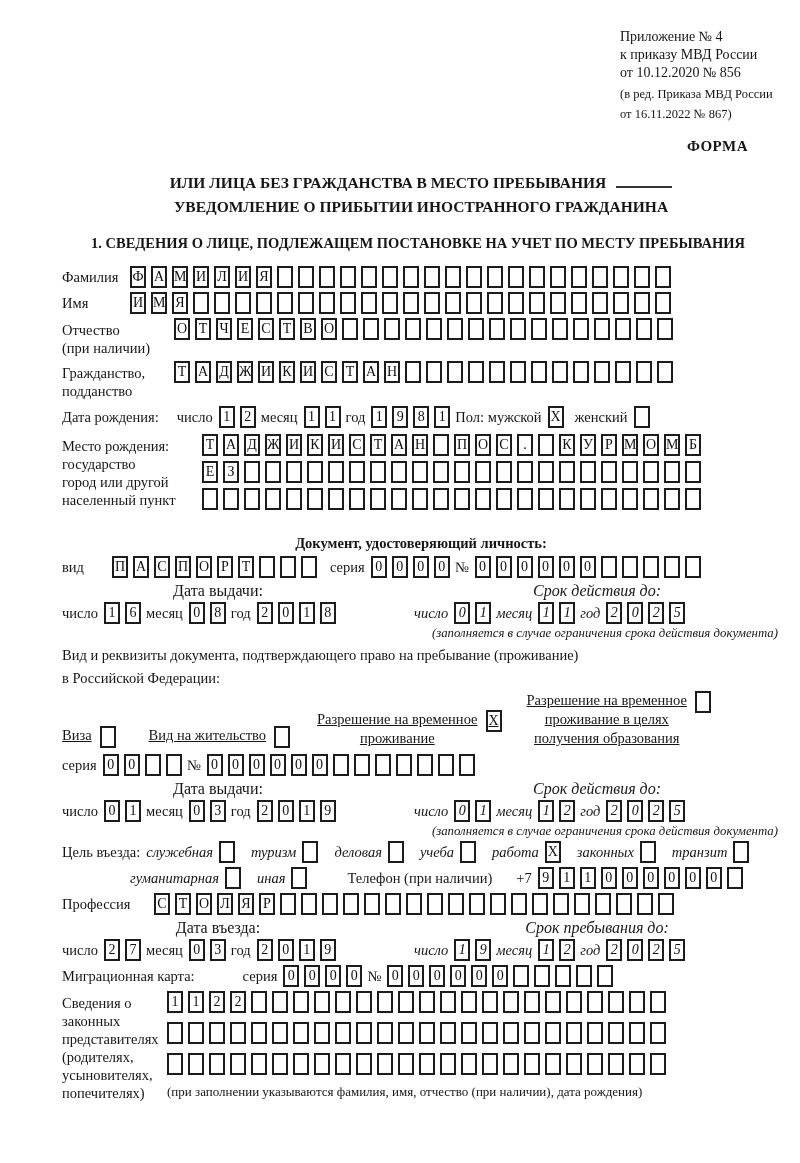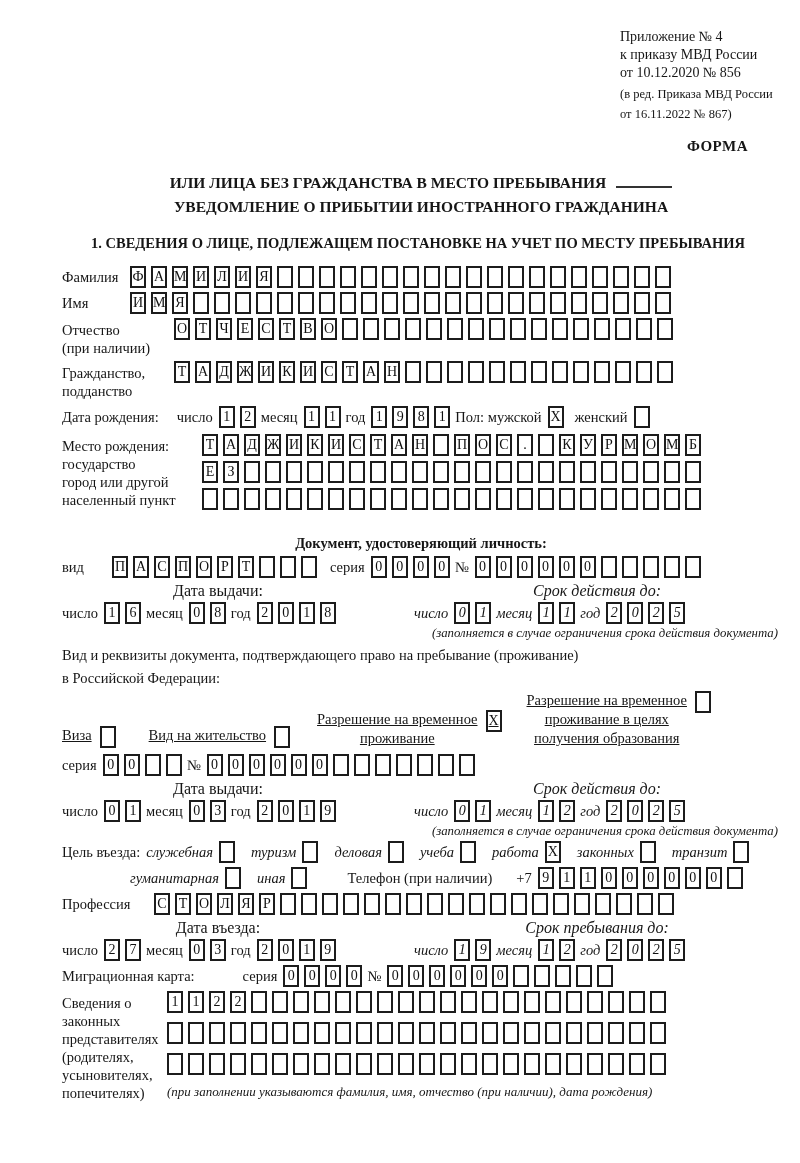--- a/index.html
+++ b/index.html
@@ -47,21 +47,21 @@
   .opt-row { display:flex; align-items:flex-end; margin:4px 0 6px 0;text-decoration:underline; }
   .opt { display:flex; align-items:flex-start; margin-right:14px; }
   .opt .olbl { font-size:14.5px; line-height:19px; text-align:center; margin-right:8px; }
   .opt .cells { margin-top:0; }
 
   .purpose-item { display:flex; align-items:center; margin-right:11px; }
   .purpose-item .lbl { margin-right:6px; padding-top:0;font-style:italic; }
   .vcenter { align-items:center; }
   .vcenter .lbl { padding-top:0; }
 
-  .rep-note { font-size:13px; margin-left:160px; margin-top:0;font-style:italic; }
+  .rep-note { font-size:13px; margin-left:160px; margin-top:0; }
 </style>
 </head>
 <body>
 
 <div class="page">
 
   <div class="top-header">
     <div>Приложение № 4</div>
     <div>к приказу МВД России</div>
     <div>от 10.12.2020 № 856</div>

